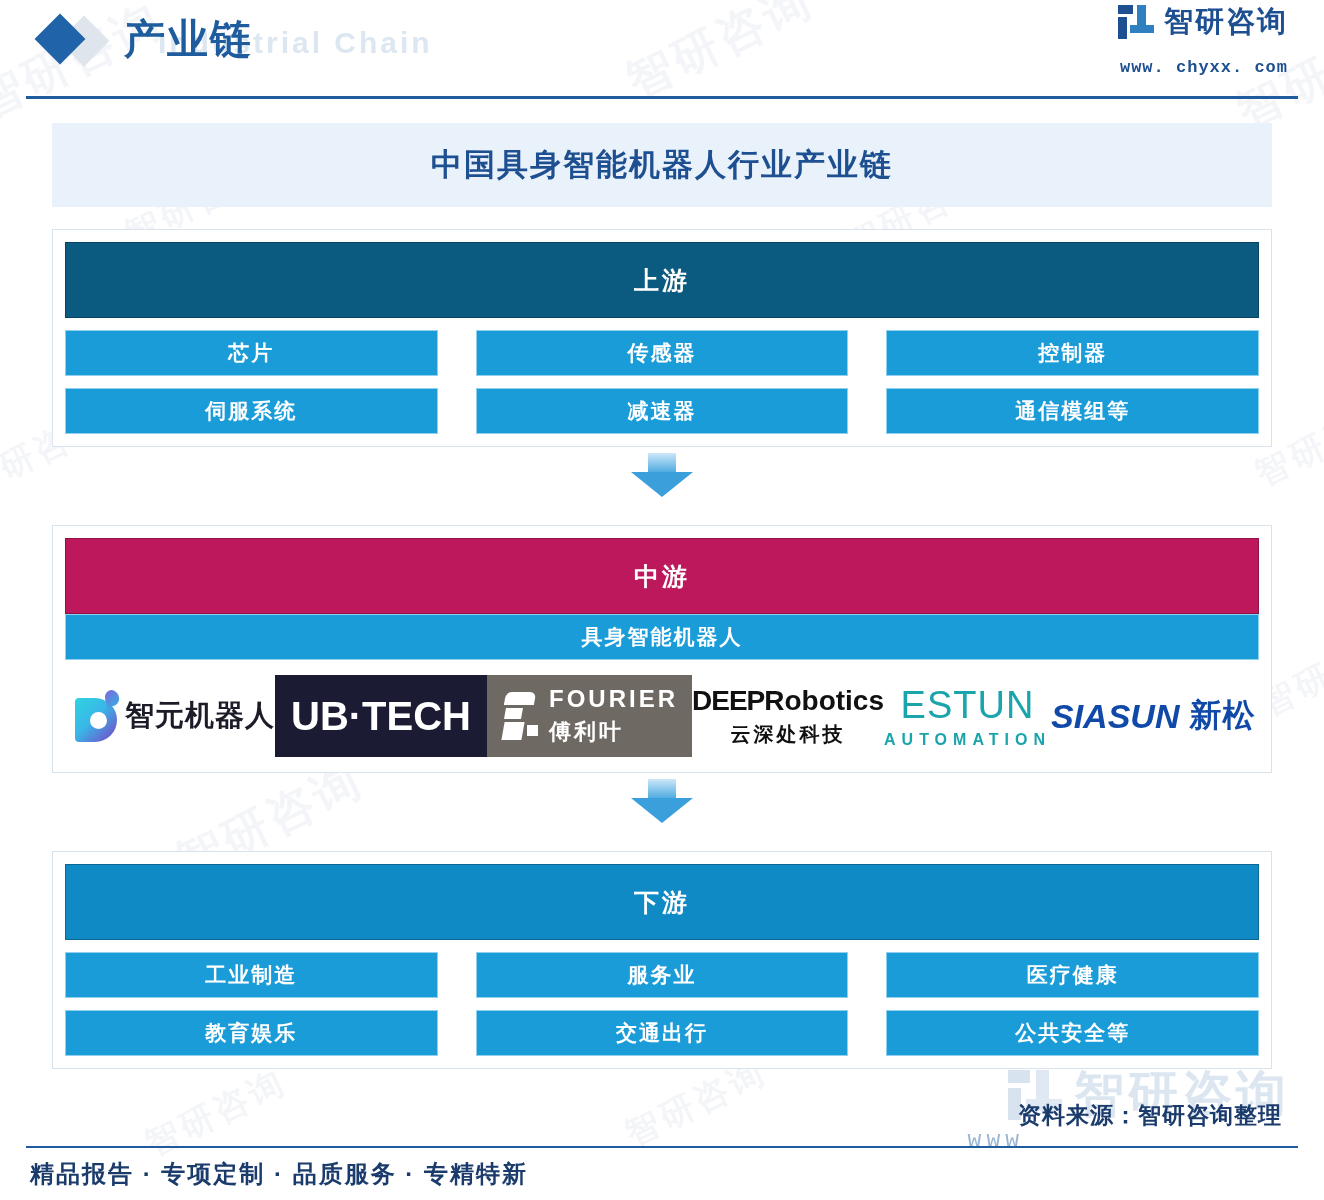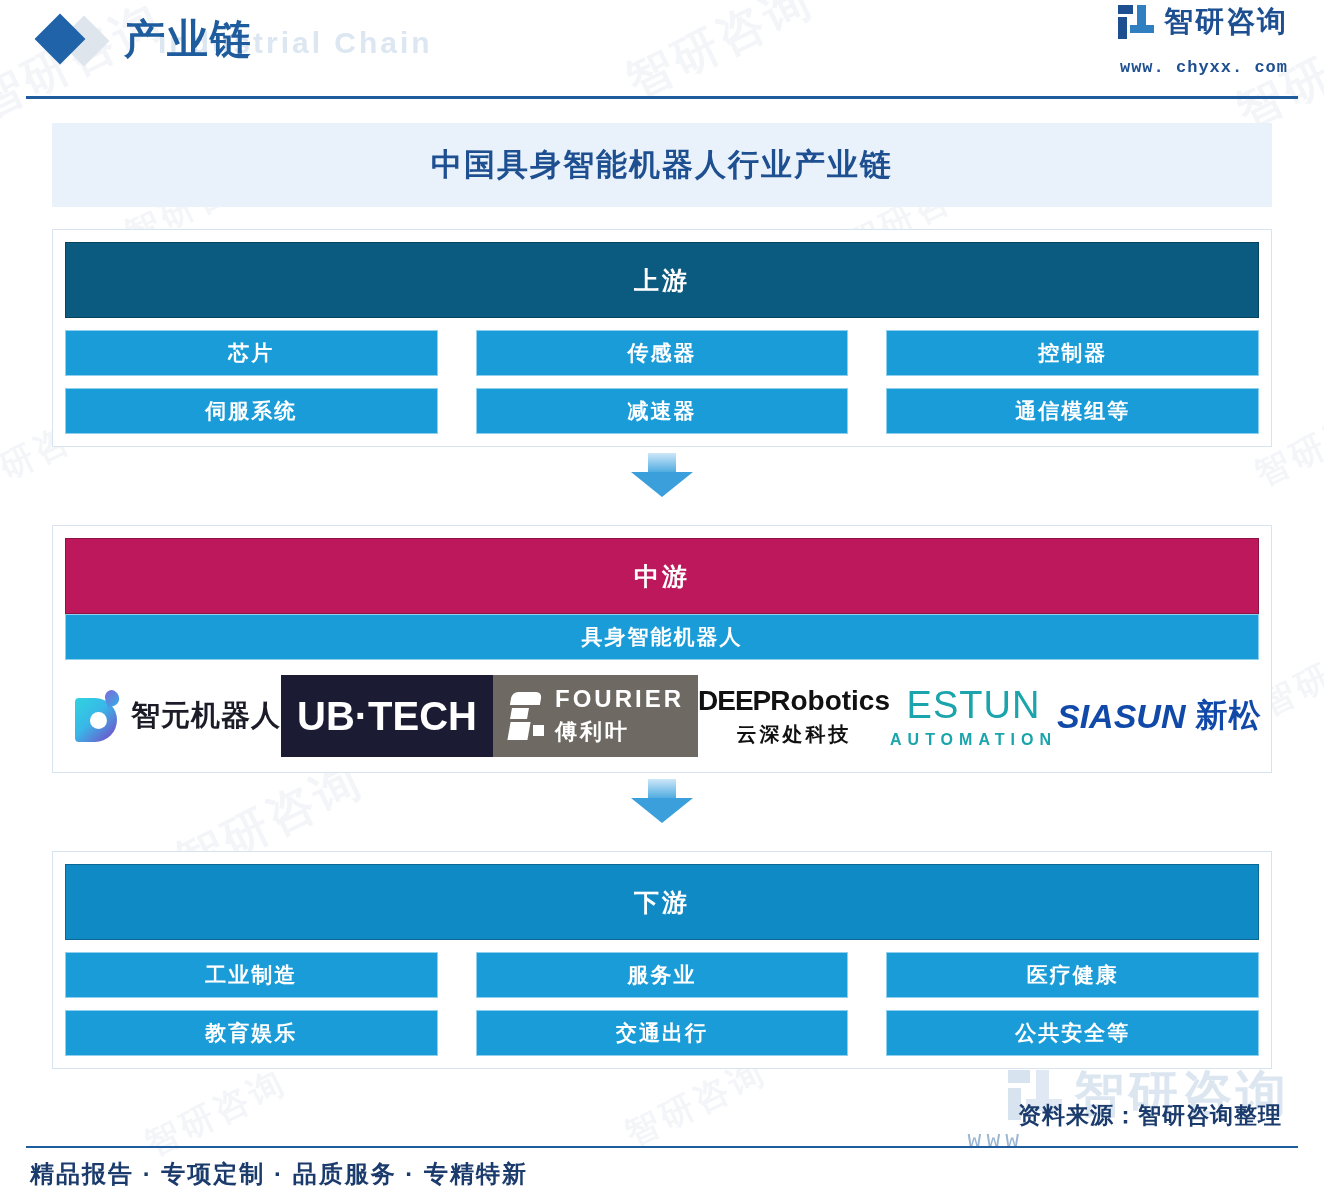--- a/index.html
+++ b/index.html
@@ -265,21 +265,21 @@
   }
   .logo {
     height: 82px;
     display: flex;
     align-items: center;
     justify-content: center;
     flex: 0 0 auto;
   }
 
   
-  .logo-zhiyuan { gap: 10px; padding-left: 6px; }
+  .logo-zhiyuan { gap: 4px; padding-left: 6px; }
   .zy-mark {
     width: 46px; height: 52px; position: relative; flex: 0 0 auto;
   }
   .zy-d {
     position: absolute; left: 0; top: 8px; width: 42px; height: 44px;
     background: linear-gradient(135deg, #2fd3e0 0%, #39b7e8 45%, #7b3fc4 100%);
     border-radius: 4px 22px 22px 4px;
   }
   .zy-hole {
     position: absolute; left: 15px; top: 22px; width: 17px; height: 17px;

